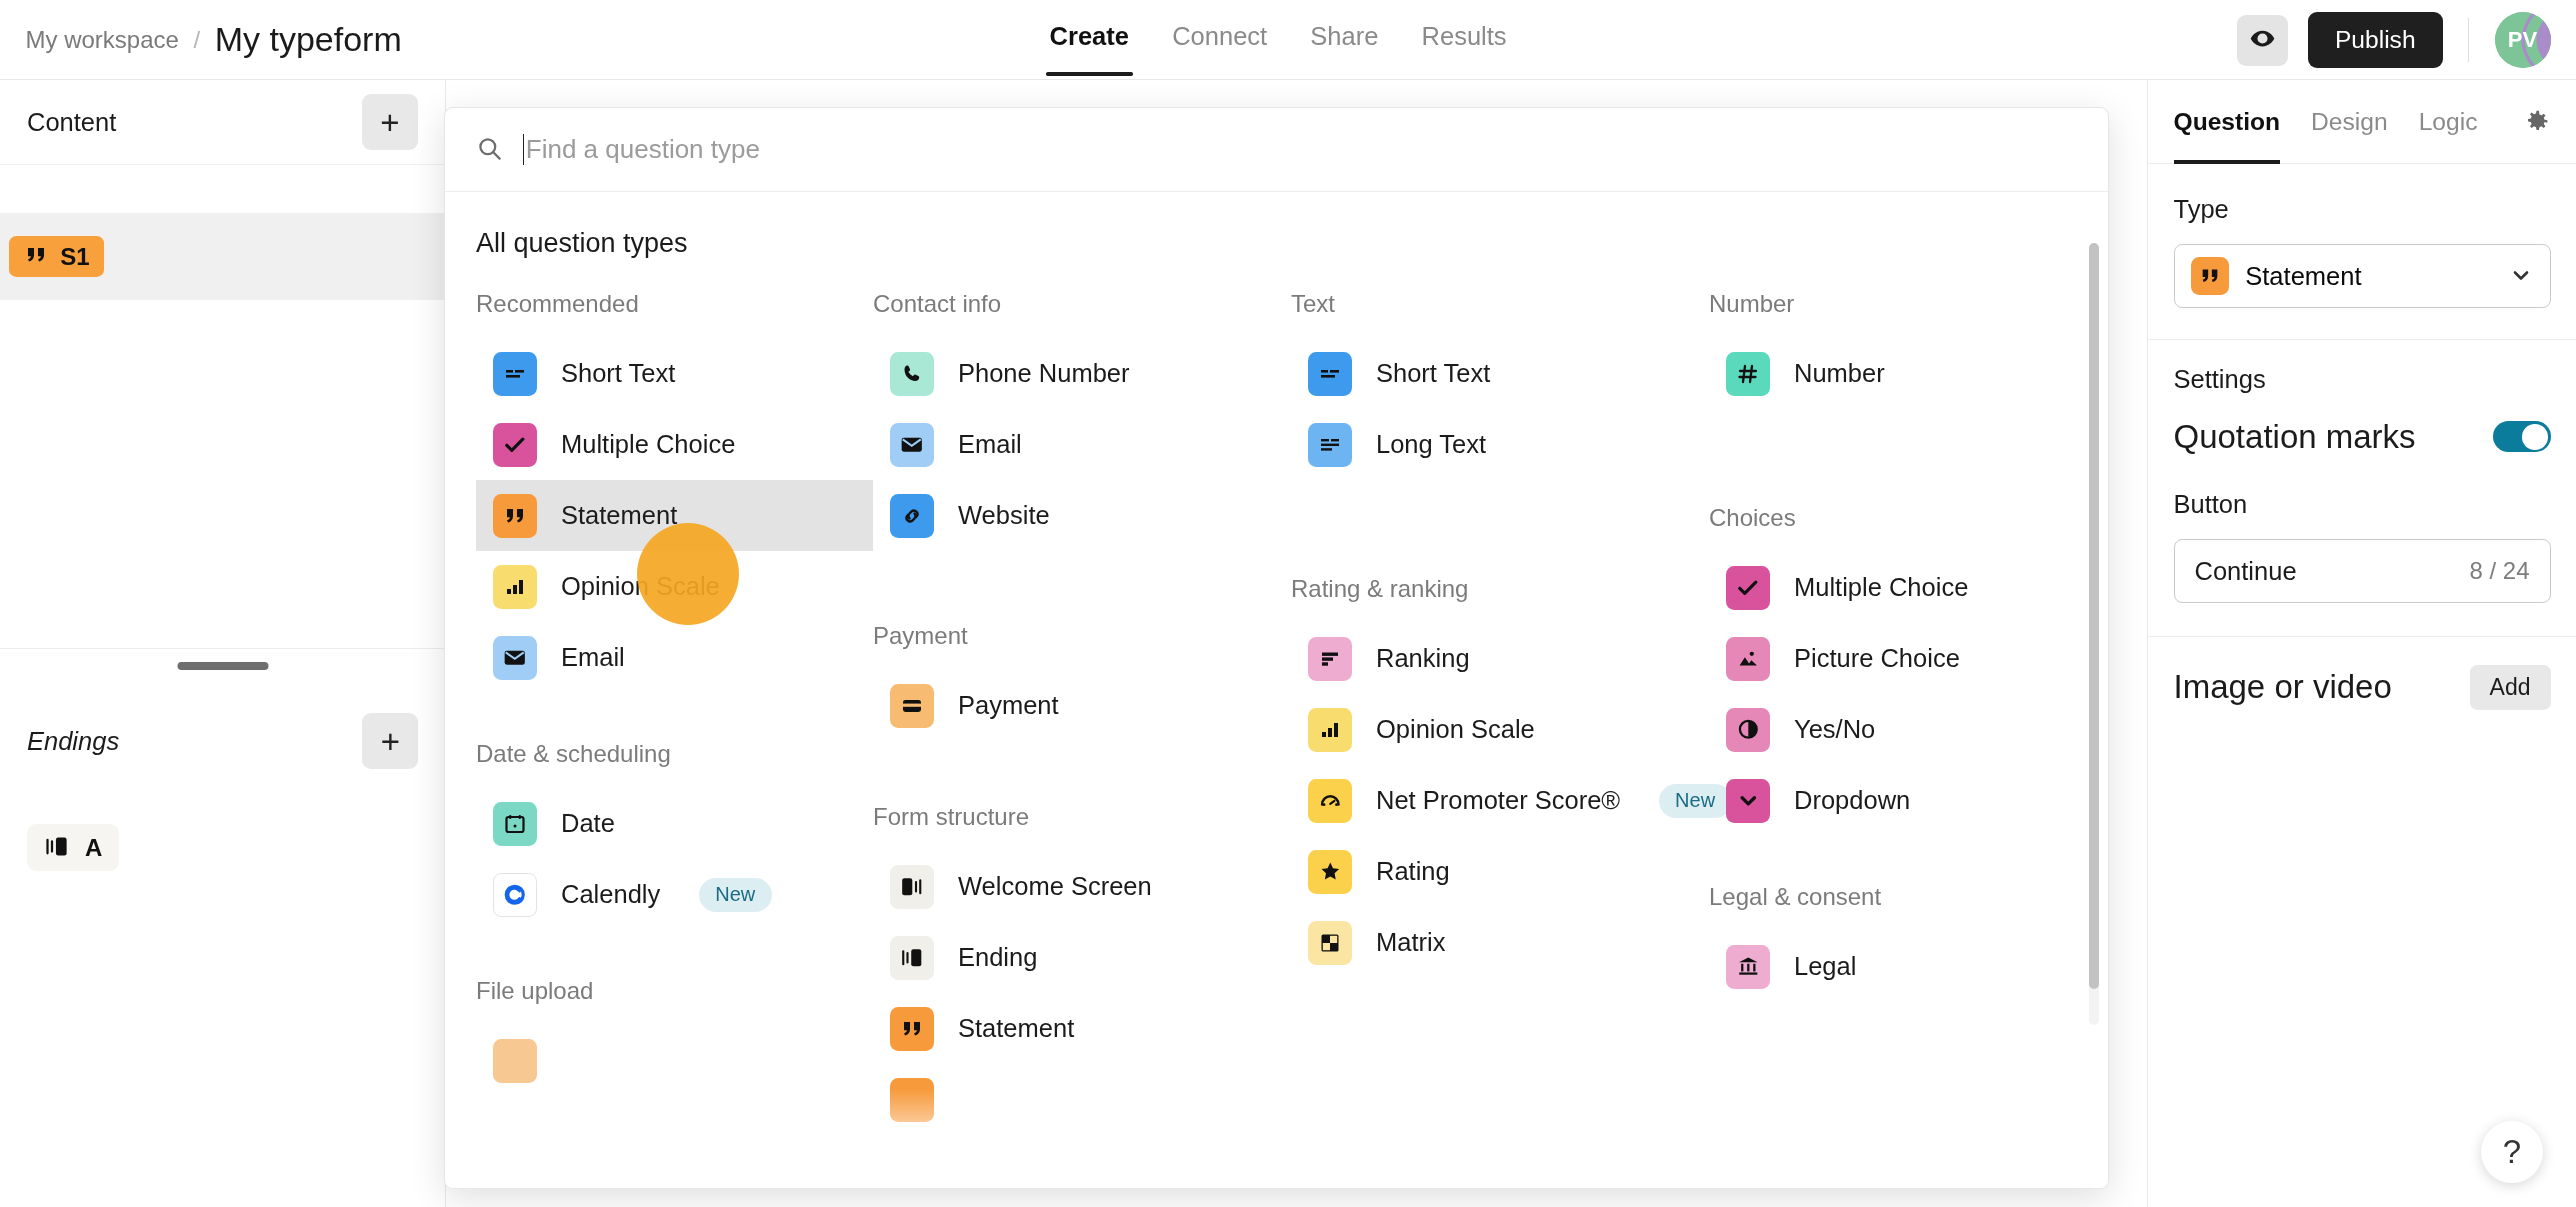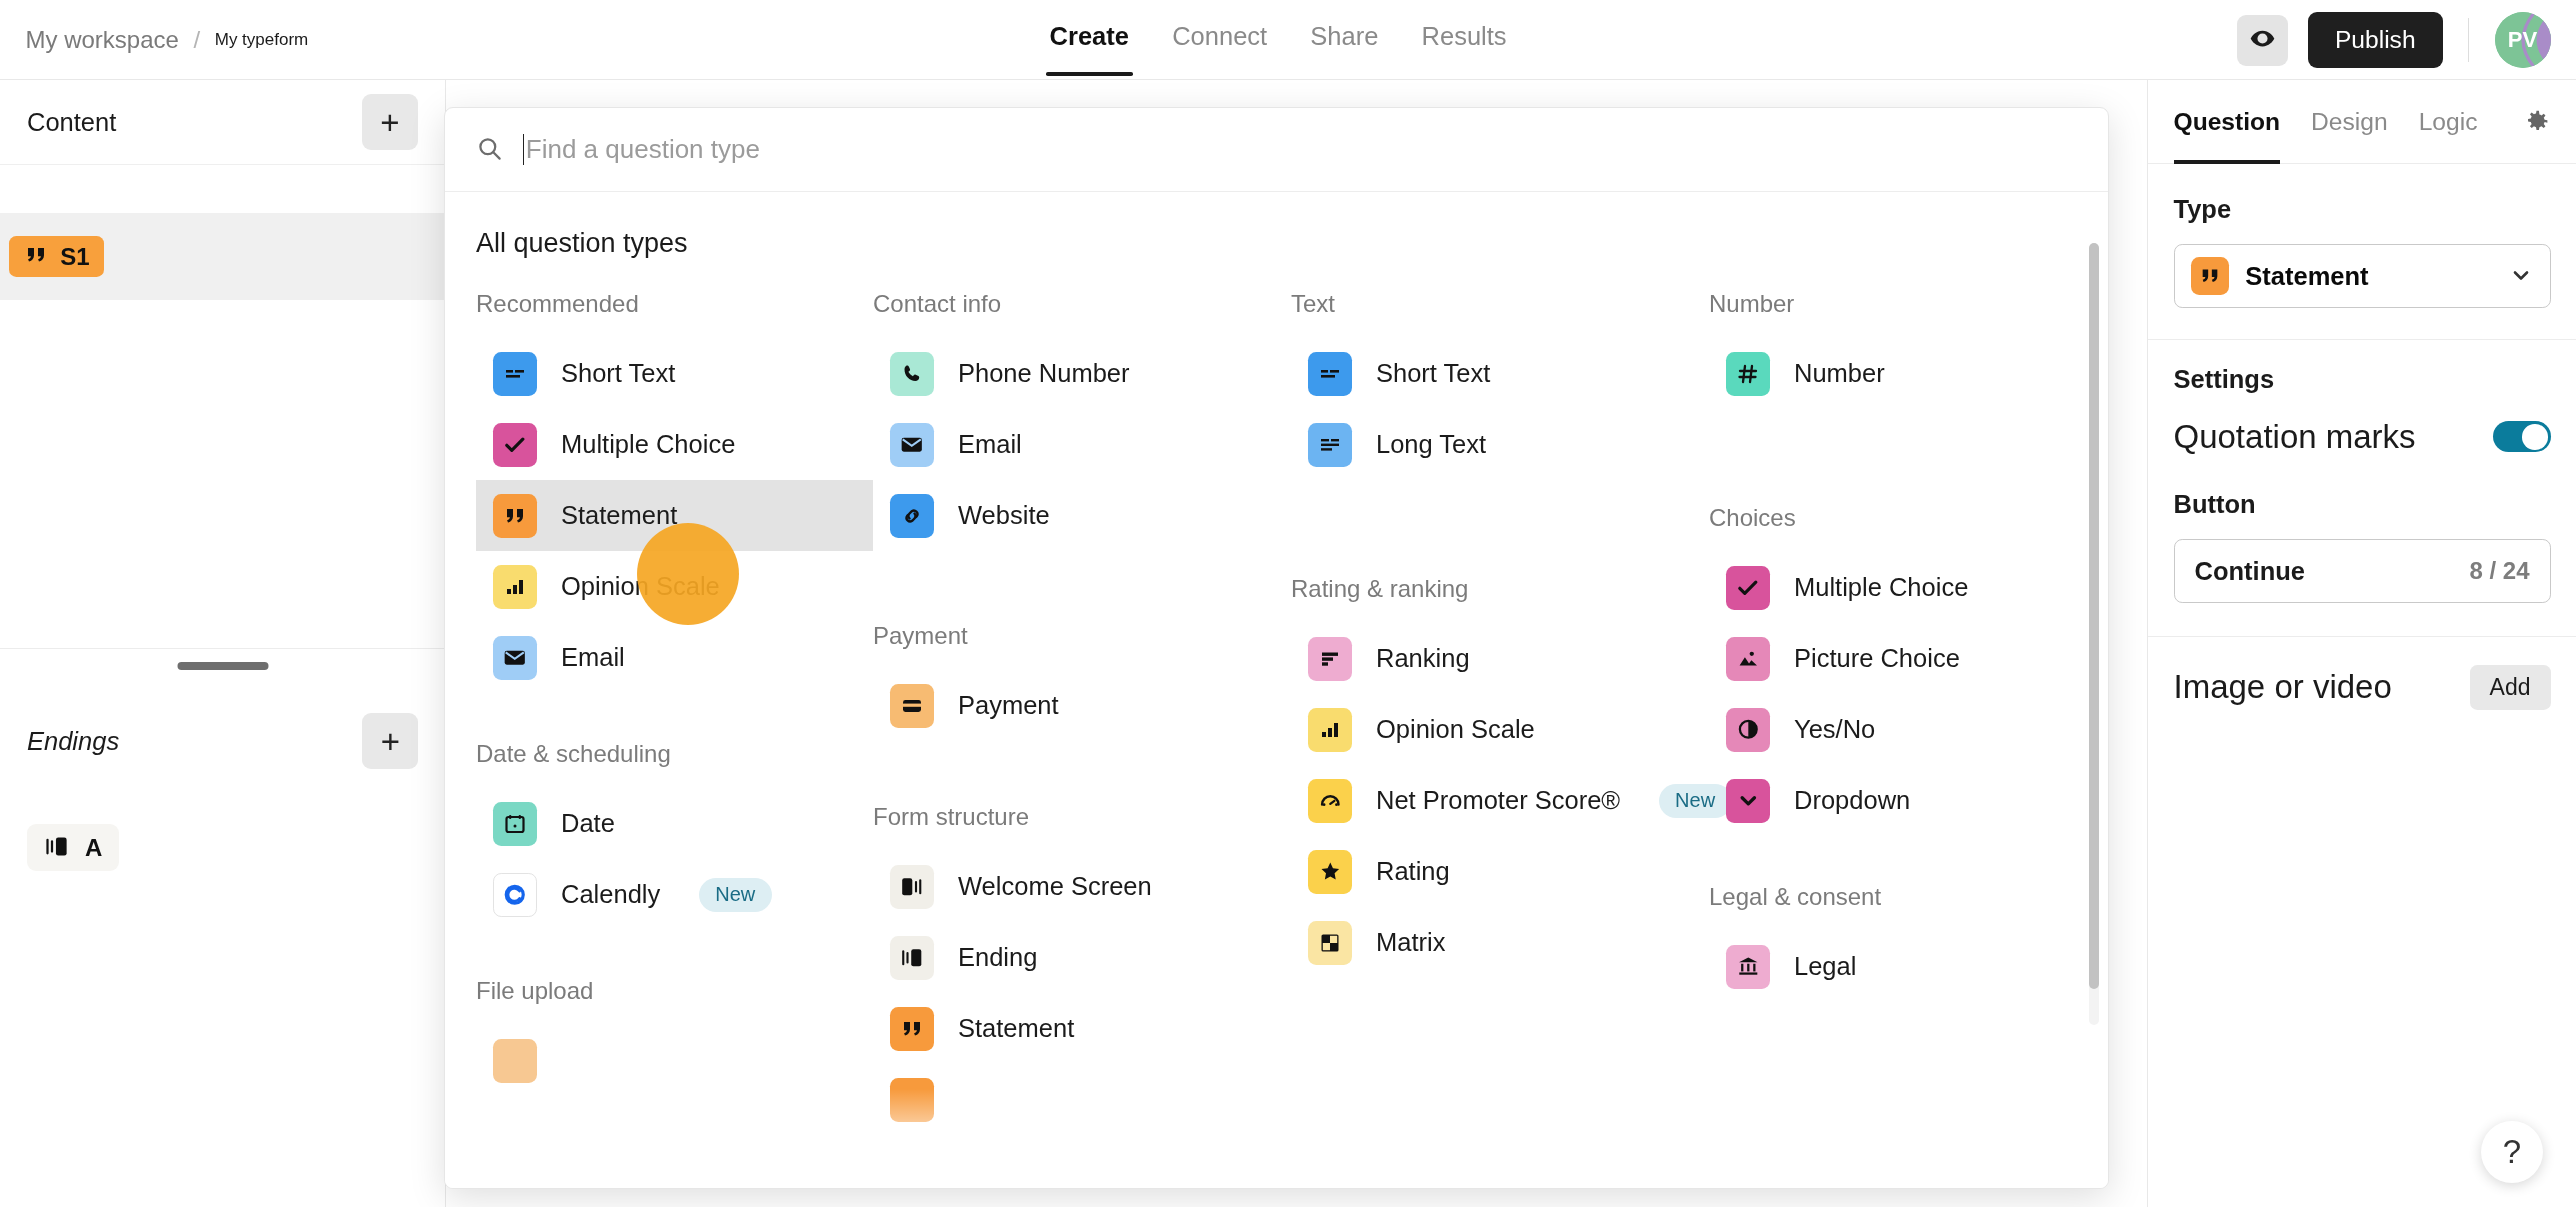--- a/index.html
+++ b/index.html
@@ -14,21 +14,21 @@
 
   
   .topbar {
     position: absolute; top: 0; left: 0; width: 2576px; height: 80px;
     background: #fff; border-bottom: 0.9px solid #e8e8e8;
     display: flex; align-items: center;
   }
   .breadcrumb { display: flex; align-items: center; margin-left: 25.5px; gap: 14.6px; }
   .bc-ws { font-size: 24px; color: #7a7a7a; }
   .bc-sep { font-size: 24px; color: #b5b5b5; }
-  .bc-form { font-size: 17px; color: #1b1b1b; }
+  .bc-form { font-size: 34px; color: #1b1b1b; }
 
   .nav-tabs {
     position: absolute; left: 1046px; top: 0; height: 72px;
     display: flex; align-items: center; gap: 36px;
   }
   .nav-tab {
     position: relative; font-size: 25.5px; color: #8a8a8a;
     height: 80px; display: flex; align-items: center; padding: 0 3.6px;
     cursor: pointer;
   }
@@ -185,21 +185,21 @@
   .rtab {
     position: relative; font-size: 24.6px; color: #8a8a8a; height: 84px;
     display: flex; align-items: center; cursor: pointer;
   }
   .rtab.active { color: #111; font-weight: 700; }
   .rtab.active::after {
     content: ""; position: absolute; left: 0; right: 0; bottom: -0.9px;
     height: 4.5px; background: #1b1b1b;
   }
   .gear { margin-left: auto; cursor: pointer; display: flex; align-items: center; }
-  .r-sec { padding: 31px 25.5px 0 25.5px; font-weight: bold; }
+  .r-sec { padding: 31px 25.5px 0 25.5px; }
   .r-label { font-size: 25.5px; color: #1b1b1b; margin-bottom: 20px; }
   .r-select {
     height: 64px; border: 0.9px solid #c9c9c9; border-radius: 8.2px;
     display: flex; align-items: center; gap: 16.4px; padding: 0 16.4px;
     cursor: pointer;
   }
   .r-select .val { font-size: 25.5px; flex: 1; }
   .r-div { height: 0.9px; background: #ececec; margin: 31px 0 0 0; }
   .r-row {
     display: flex; align-items: center; justify-content: space-between;

